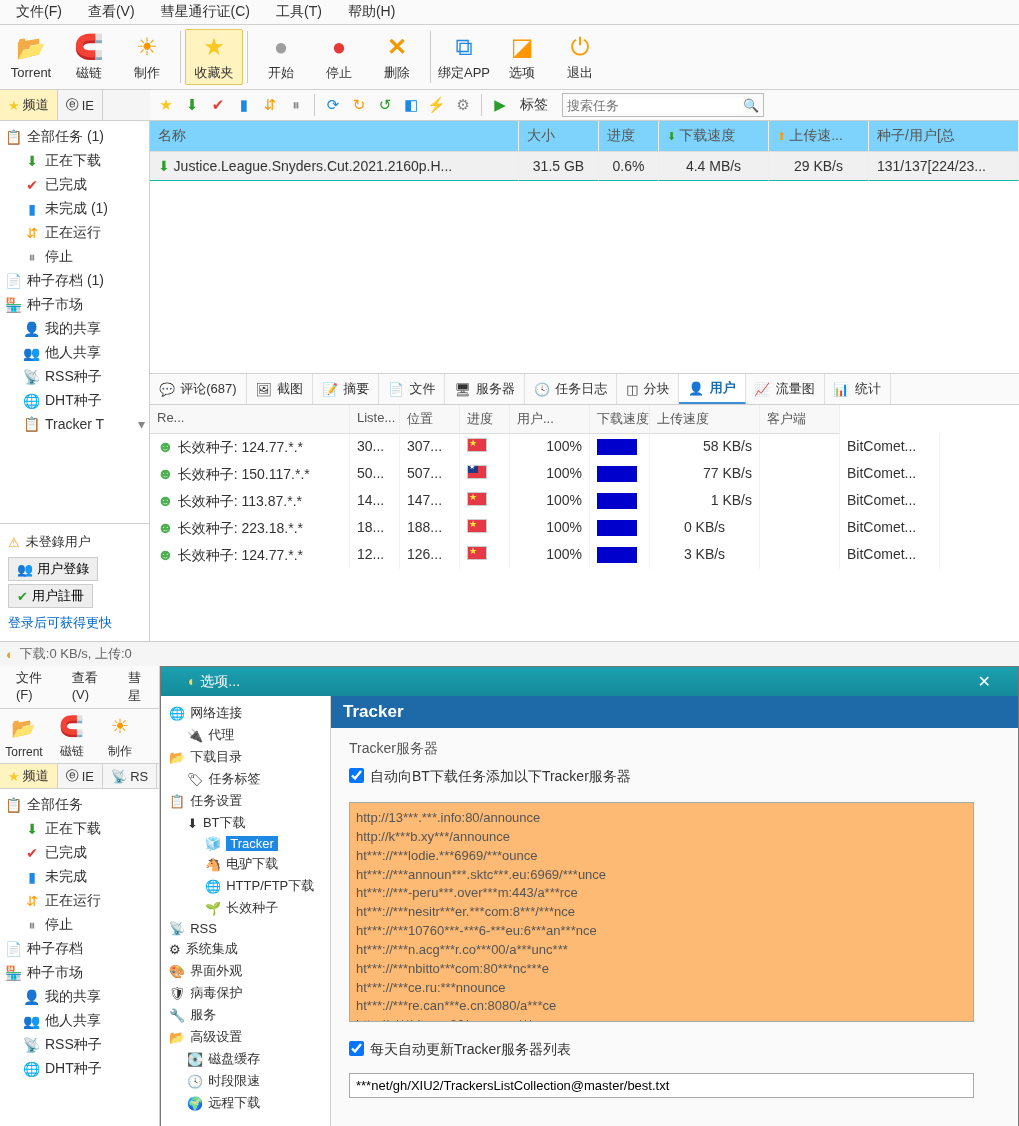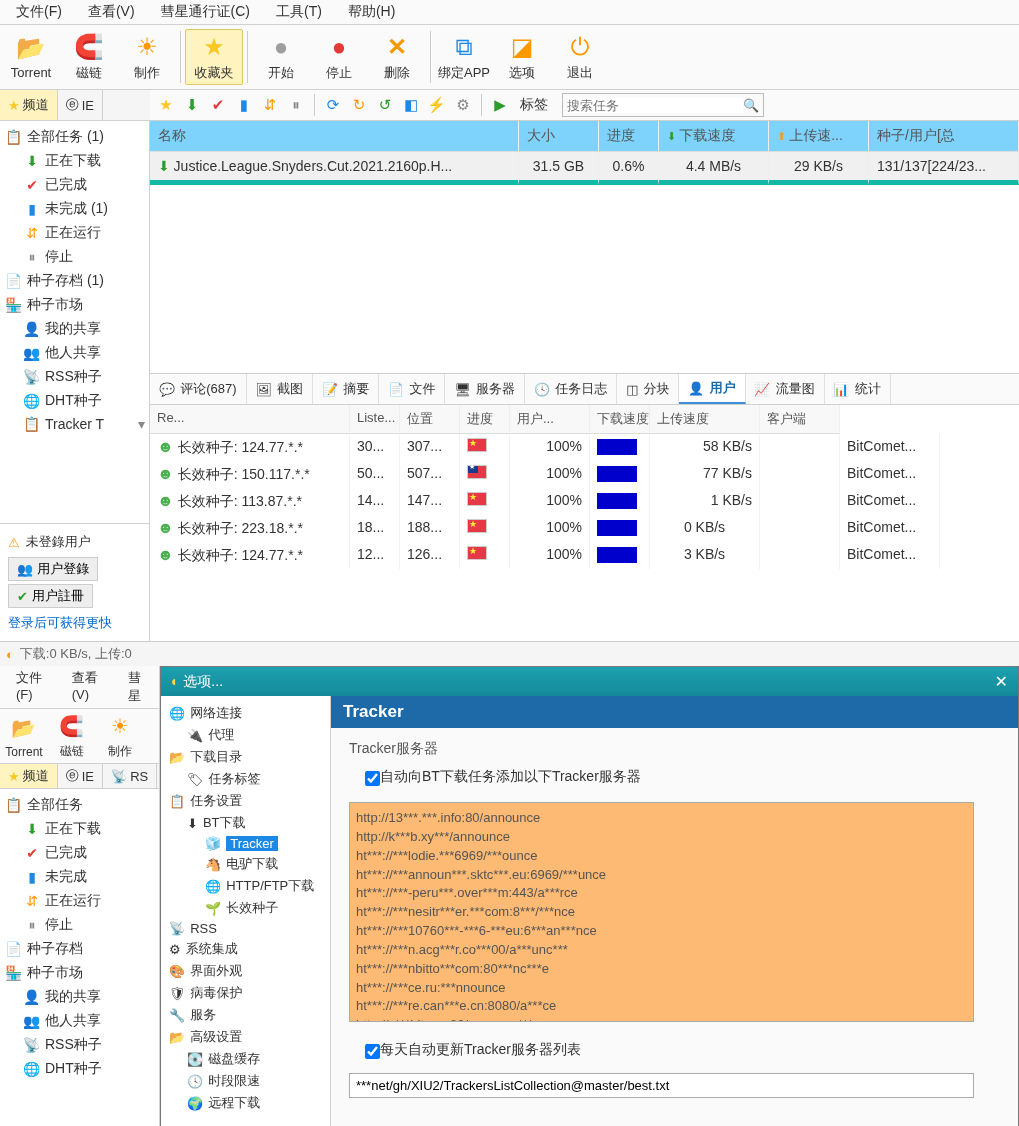--- a/index.html
+++ b/index.html
@@ -40,21 +40,21 @@
 .tree .ni{ width:16px; display:inline-flex; justify-content:center;}
 
 .userbox { border-top:1px solid #d0d0d0; padding:6px 4px; font-size:13px;}
 .userbox .urow{ display:flex; align-items:center; gap:6px; padding:3px 4px;}
 .ubtn{ background:#eee; border:1px solid #ccc; padding:2px 8px; font-size:13px; display:flex; align-items:center; gap:4px; margin:3px 4px;}
 .linkblue{ color:#0066cc; }
 
 .content { flex:1; display:flex; flex-direction:column; overflow:hidden;}
 .grid { flex: 0 0 252px; overflow:auto; }
 .gridh{ display:grid; grid-template-columns: 1fr 80px 60px 110px 100px 150px; font-size:14px; color:#555;}
-.gridh .gh, .gridr .gc { padding:6px 8px; border-right:1px solid #eee; border-bottom:5px solid #14b8a6; white-space:nowrap; overflow:hidden; text-overflow:ellipsis;}
+.gridh .gh, .gridr .gc { padding:6px 8px; border-right:1px solid #eee; border-bottom:1px solid #14b8a6; white-space:nowrap; overflow:hidden; text-overflow:ellipsis;}
 .gridh .gh{ background:#7dd3fc; border-bottom:1px solid #ddd;}
 .gridr{ display:grid; grid-template-columns: 1fr 80px 60px 110px 100px 150px; font-size:14px; background:#f0f0f0;}
 .gridr .gc{ background:#f0f0f0; }
 .gc.r{text-align:center;} .gc.c{text-align:center;}
 .gh.speed::before{content:"⬇"; color:#2a9d2a; margin-right:3px;font-size:11px;} 
 .gh.upspeed::before{content:"⬆"; color:#f0a020; margin-right:3px;font-size:11px;}
 
 .tabs{ display:flex; border-top:1px solid #d0d0d0; border-bottom:1px solid #d0d0d0; background:#fafafa; font-size:13px;}
 .tabs .tab{ padding:5px 9px; display:flex; align-items:center; gap:5px; border-right:1px solid #e0e0e0; white-space:nowrap;}
 .tabs .tab.active{ background:#fff; border-bottom:2px solid #3a8fd8; font-weight:bold; color:#1a6aaa;}
@@ -77,31 +77,31 @@
 
 .lower { position:relative; height: 520px; display:flex;}
 .bgwin { width:160px; border-right:1px solid #d0d0d0; background:#fff; overflow:hidden;}
 .bgwin .menubar{font-size:13px;}
 .bgwin .toolbar{padding:2px 0;}
 .bgwin .tbtn{width:48px; height:50px;}
 .bgwin .tbtn .ico{font-size:20px;}
 .bgwin .tbtn .lbl{font-size:12px;}
 
 .dialog { flex:1; background:#fff; border:1px solid #777; display:flex; flex-direction:column;}
-.dlg-title{ background:#1b9aaa; background:linear-gradient(#1ca0b0,#148a99); color:#fff; padding:5px 10px; font-size:14px; display:flex; align-items:center; justify-content:space-between;}
+.dlg-title{ background:#1b9aaa; background:linear-gradient(#1ca0b0,#148a99); color:#fff; padding:5px 27px; font-size:14px; display:flex; align-items:center; justify-content:space-between;}
 .dlg-body{ flex:1; display:flex; overflow:hidden;}
 .dlg-tree{ width:170px; border-right:1px solid #d0d0d0; padding:6px 4px; overflow:auto; font-size:13px;}
 .dlg-tree .dn{ display:flex; align-items:center; gap:5px; padding:2px 2px 2px 4px; white-space:nowrap;}
 .dlg-tree .dn.c1{padding-left:22px;} .dlg-tree .dn.c2{padding-left:40px;}
 .dlg-tree .dn.sel span.txt{ background:#1e88e5; color:#fff; padding:0 4px;}
 .dlg-right{ flex:1; padding:0; overflow:auto; background:#fafafa;}
 .dlg-h{ background:#1e6aa8; color:#fff; padding:6px 12px; font-size:17px; font-weight:bold;}
 .dlg-section{ padding:12px 18px; font-size:14px;}
 .dlg-section .grptitle{ margin-bottom:10px; color:#555;}
-.chk{ display:flex; align-items:flex-end; margin:8px 16px;}
+.chk{ display:flex; align-items:flex-start; gap:6px; margin:8px 0;}
 .chk input{width:15px;height:15px;}
 .ta{ width:96%; height:220px; border:1px solid #aaa; padding:6px; font-size:13px; font-family:inherit; margin:8px 0; background:#fdba74; resize:none; color:#555; line-height:1.45;}
 .inp{ width:96%; border:1px solid #aaa; padding:4px 6px; font-size:13px; background:#fff; margin-top:6px;} .green{color:#2a9d2a;} .red{color:#e53935;} .blue{color:#1e88e5;} .orange{color:#ff9800;} .grey{color:#888;}
 .folder{color:#f9c823;}
 </style>
 </head>
 <body>
 
 <div class="menubar" id="menubar">
     <span>文件(F)</span>

